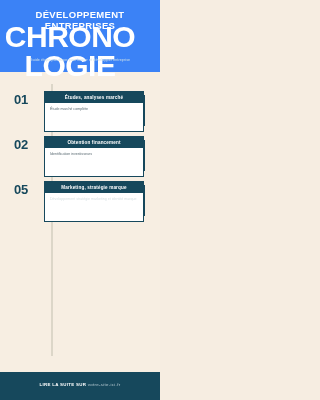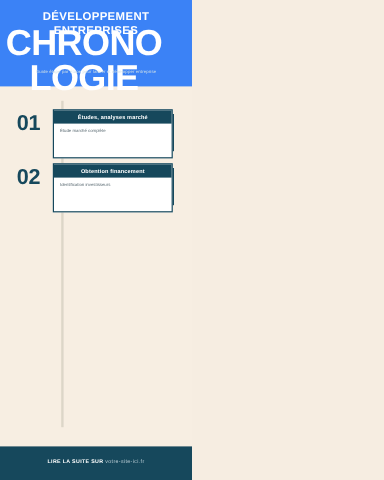--- a/index.html
+++ b/index.html
@@ -92,21 +92,21 @@
     width: 160px;
   }
   .step {
     position: relative;
     height: 45px;
   }
   .step-num {
     position: absolute;
     left: 14px;
     top: 8px;
-    font-size: 18px;
+    font-size: 13px;
     font-weight: bold;
     color: #16485c;
     letter-spacing: -0.3px;
   }
   .step-dot {
     position: absolute;
     left: 47px;
     top: 9px;
     width: 9px;
     height: 9px;
@@ -211,20 +211,29 @@
       <div class="step-num">02</div>
       <div class="step-dot"></div>
       <div class="card-shadow"></div>
       <div class="card">
         <div class="card-head">Obtention financement</div>
         <div class="card-body">Identification investisseurs</div>
       </div>
     </div>
 
 
+    <div class="step">
+      <div class="step-num">05</div>
+      <div class="step-dot"></div>
+      <div class="card-shadow"></div>
+      <div class="card">
+        <div class="card-head">Marketing, stratégie marque</div>
+        <div class="card-body faint">Développement stratégie marketing et identité marque</div>
+      </div>
+    </div>
 
 
   </div>
 
   <div class="footer">
     <div class="footer-text">
       <span class="strong">LIRE LA SUITE SUR</span>
       <span class="site">votre-site-ici.fr</span>
     </div>
   </div>

